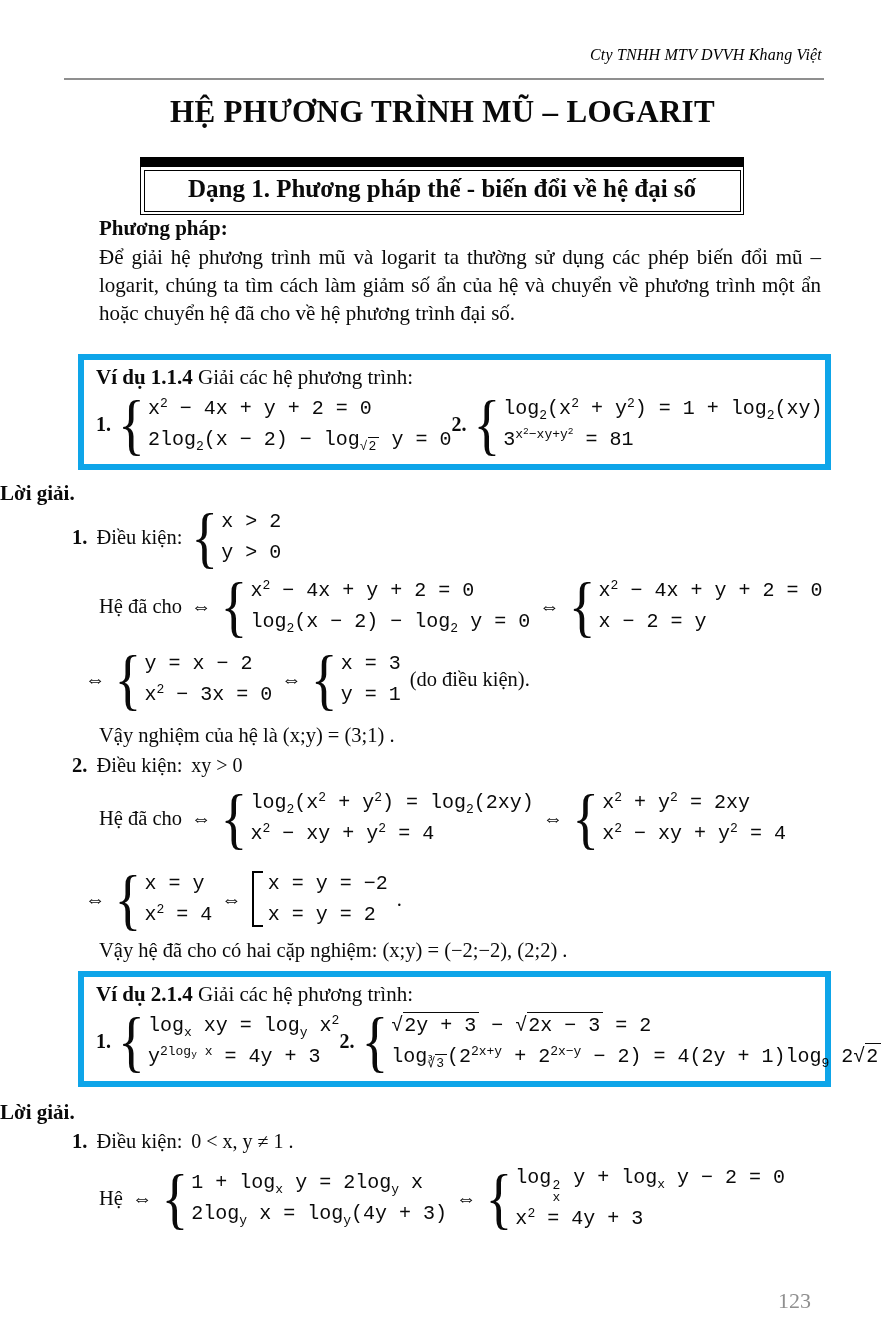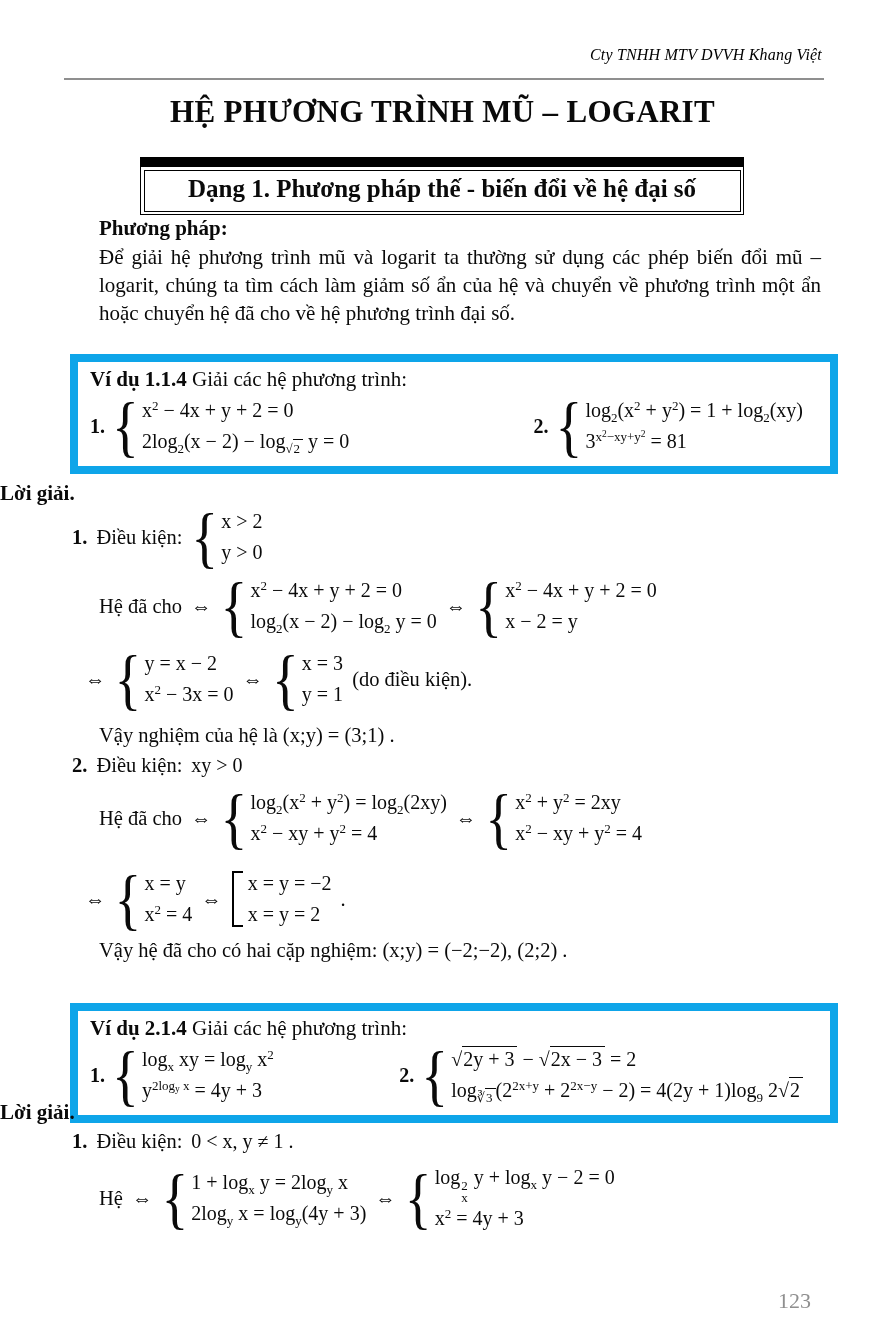--- a/index.html
+++ b/index.html
@@ -12,40 +12,40 @@
   .page-title{position:absolute;top:94px;left:0;width:100%;text-align:center;font-weight:bold;font-size:31px;letter-spacing:.3px;}
 
   .section-box{position:absolute;left:140px;top:157px;width:604px;border-radius:20px;}
   .section-bar{height:9px;background:#000;}
   .section-frame{border:1.6px solid #000;padding:2.5px;}
   .section-inner{border:1.6px solid #000;text-align:center;font-weight:bold;font-size:25px;padding:4px 2px 8px;}
 
   .method-label{position:absolute;left:99px;top:216px;font-weight:bold;font-size:21px;}
   .method-para{position:absolute;left:99px;top:243px;width:722px;font-size:21px;line-height:28px;text-align:justify;}
 
-  .exbox{position:absolute;left:70px;width:717px;border:8px solid #0ea5e9;padding:5px 23px 9px 12px;}
+  .exbox{position:absolute;left:78px;width:717px;border:6px solid #0ea5e9;padding:5px 12px 9px 12px;}
   .exbox1{top:354px;}
-  .exbox2{top:971px;margin-top:32px;}
+  .exbox2{top:971px;}
   .ex-head{font-size:21px;}
   .ex-head b{font-size:21px;}
   .ex-items{display:flex;align-items:center;margin-top:3px;}
   .ex-item{display:flex;align-items:center;gap:7px;}
   .ex-item.second{margin-left:auto;margin-right:4px;}
   .ex-num{font-weight:bold;font-size:20px;}
 
   .loigiai{position:absolute;left:0;width:100%;text-align:left;font-weight:bold;font-size:21px;}
   .lg1{top:481px;}
   .lg2{top:1100px;}
 
   .line{position:absolute;display:flex;align-items:center;gap:9px;font-size:20.5px;white-space:nowrap;}
   .num{font-weight:bold;}
 
   
   .math, .mrow{font-size:20px;}
-  .mrow{white-space:nowrap;line-height:31px;}
+  .mrow{white-space:nowrap;line-height:31px;font-family:Liberation Mono, monospace;}
   .cases{display:inline-flex;align-items:center;}
   .crows{display:inline-flex;flex-direction:column;justify-content:center;}
   .brace{font-size:56px;line-height:1;transform:scaleY(1.22);transform-origin:center;margin-right:3px;font-weight:400;}
   .sqbr{align-self:stretch;width:9px;border:2px solid #000;border-right:none;margin:3px 5px 3px 1px;}
   sup{font-size:13px;line-height:0;vertical-align:7px;}
   sub{font-size:13px;line-height:0;vertical-align:-5px;}
   sup sup, sup sub, sub sup, sub sub{font-size:9.5px;}
   sup sup{vertical-align:4px;} sup sub{vertical-align:-2px;}
   .ss{display:inline-flex;flex-direction:column;align-items:flex-start;font-size:13px;line-height:11.5px;vertical-align:-6px;margin:0 1px;}
   .sqrt{white-space:nowrap;}

